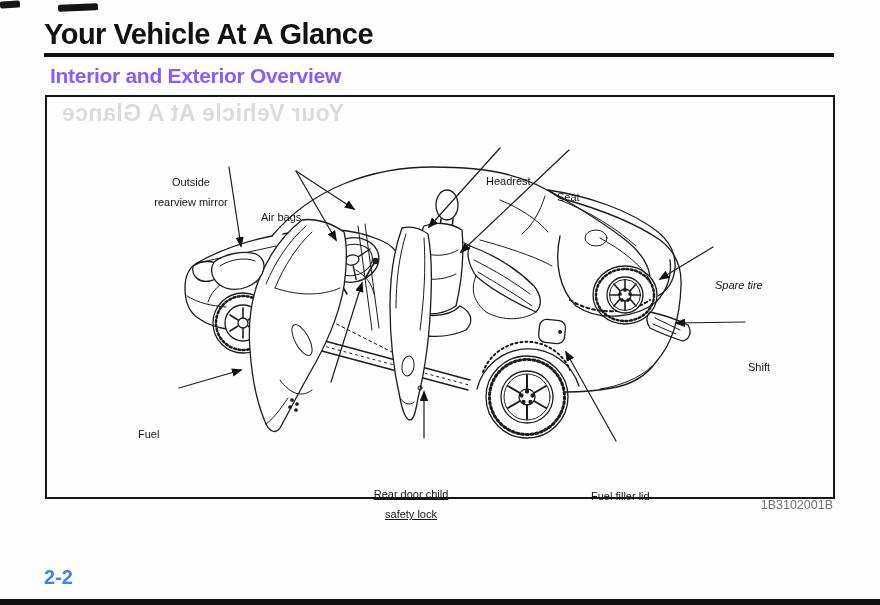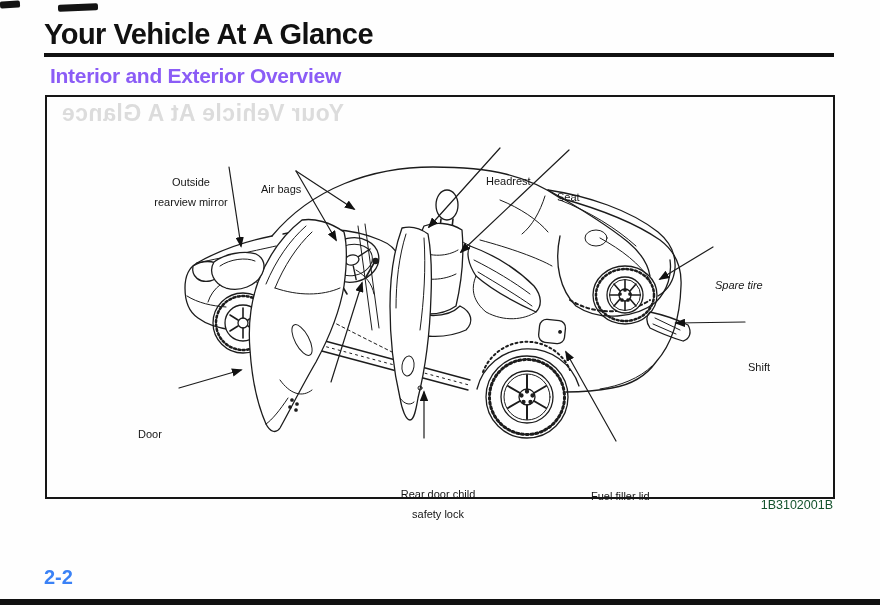--- a/index.html
+++ b/index.html
@@ -15,31 +15,31 @@
   .section-heading{position:absolute;left:44px;top:64px;font-size:21px;font-weight:bold;color:#8b5cf6;letter-spacing:-.3px;margin-left:6px;}
 
   .figure-frame{position:absolute;left:45px;top:95px;width:786px;height:400px;border:2px solid #161616;background:#fefefe;}
   .ghost{position:absolute;left:52px;top:100px;width:292px;font-size:23px;font-weight:bold;color:#c6c6c6;opacity:.6;transform:scaleX(-1);white-space:nowrap;letter-spacing:.5px;}
 
   svg.art{position:absolute;left:0;top:0;pointer-events:none;}
 
   .lbl{position:absolute;font-size:11px;line-height:20px;color:#161616;white-space:pre-line;margin-top:43px;}
   .lbl.ctr{text-align:center;}
   .lbl-mirror{left:131px;top:129px;width:120px;}
-  .lbl-airbags{left:261px;top:136px;}
+  .lbl-airbags{left:261px;top:164px;}
   .lbl-headrest{left:486px;top:128px;}
   .lbl-seat{left:557px;top:144px;}
   .lbl-spare{left:715px;top:232px;font-style:italic;}
   .lbl-lights{left:748px;top:314px;}
   .lbl-door{left:138px;top:381px;}
   .lbl-shift{left:260px;top:385px;width:130px;}
-  .lbl-childlock{left:363px;top:441px;width:150px;}
+  .lbl-childlock{left:336px;top:441px;width:150px;text-decoration:underline;}
   .lbl-fuel{left:591px;top:443px;}
 
-  .figure-code{position:absolute;left:633px;top:498px;width:200px;text-align:right;font-size:12.5px;color:#14532d;}
+  .figure-code{position:absolute;left:633px;top:498px;width:200px;text-align:right;font-size:12.5px;color:#737373;}
   .page-number{position:absolute;left:44px;top:566px;font-size:20px;font-weight:bold;color:#3b82f6;}
   .bottom-bar{position:absolute;left:0;top:599px;width:880px;height:6px;background:#111;}
 </style>
 </head>
 <body>
 
 <div class="page">
 
   <div class="artifact a1"></div>
   <div class="artifact a2"></div>
@@ -247,21 +247,21 @@
     </g>
   </svg>
 
   <div class="lbl ctr lbl-mirror">Outside
 rearview mirror</div>
   <div class="lbl lbl-airbags">Air bags</div>
   <div class="lbl lbl-headrest">Headrest</div>
   <div class="lbl lbl-seat">Seat</div>
   <div class="lbl lbl-spare">Spare tire</div>
   <div class="lbl lbl-lights">Shift</div>
-  <div class="lbl lbl-door">Door</div>
+  <div class="lbl lbl-door">Fuel</div>
   <div class="lbl ctr lbl-childlock">Rear door child
 safety lock</div>
   <div class="lbl lbl-fuel">Fuel filler lid</div>
 
   <div class="figure-code">1B3102001B</div>
   <div class="page-number">2-2</div>
   <div class="bottom-bar"></div>
 </div>
 
 </body></html>

